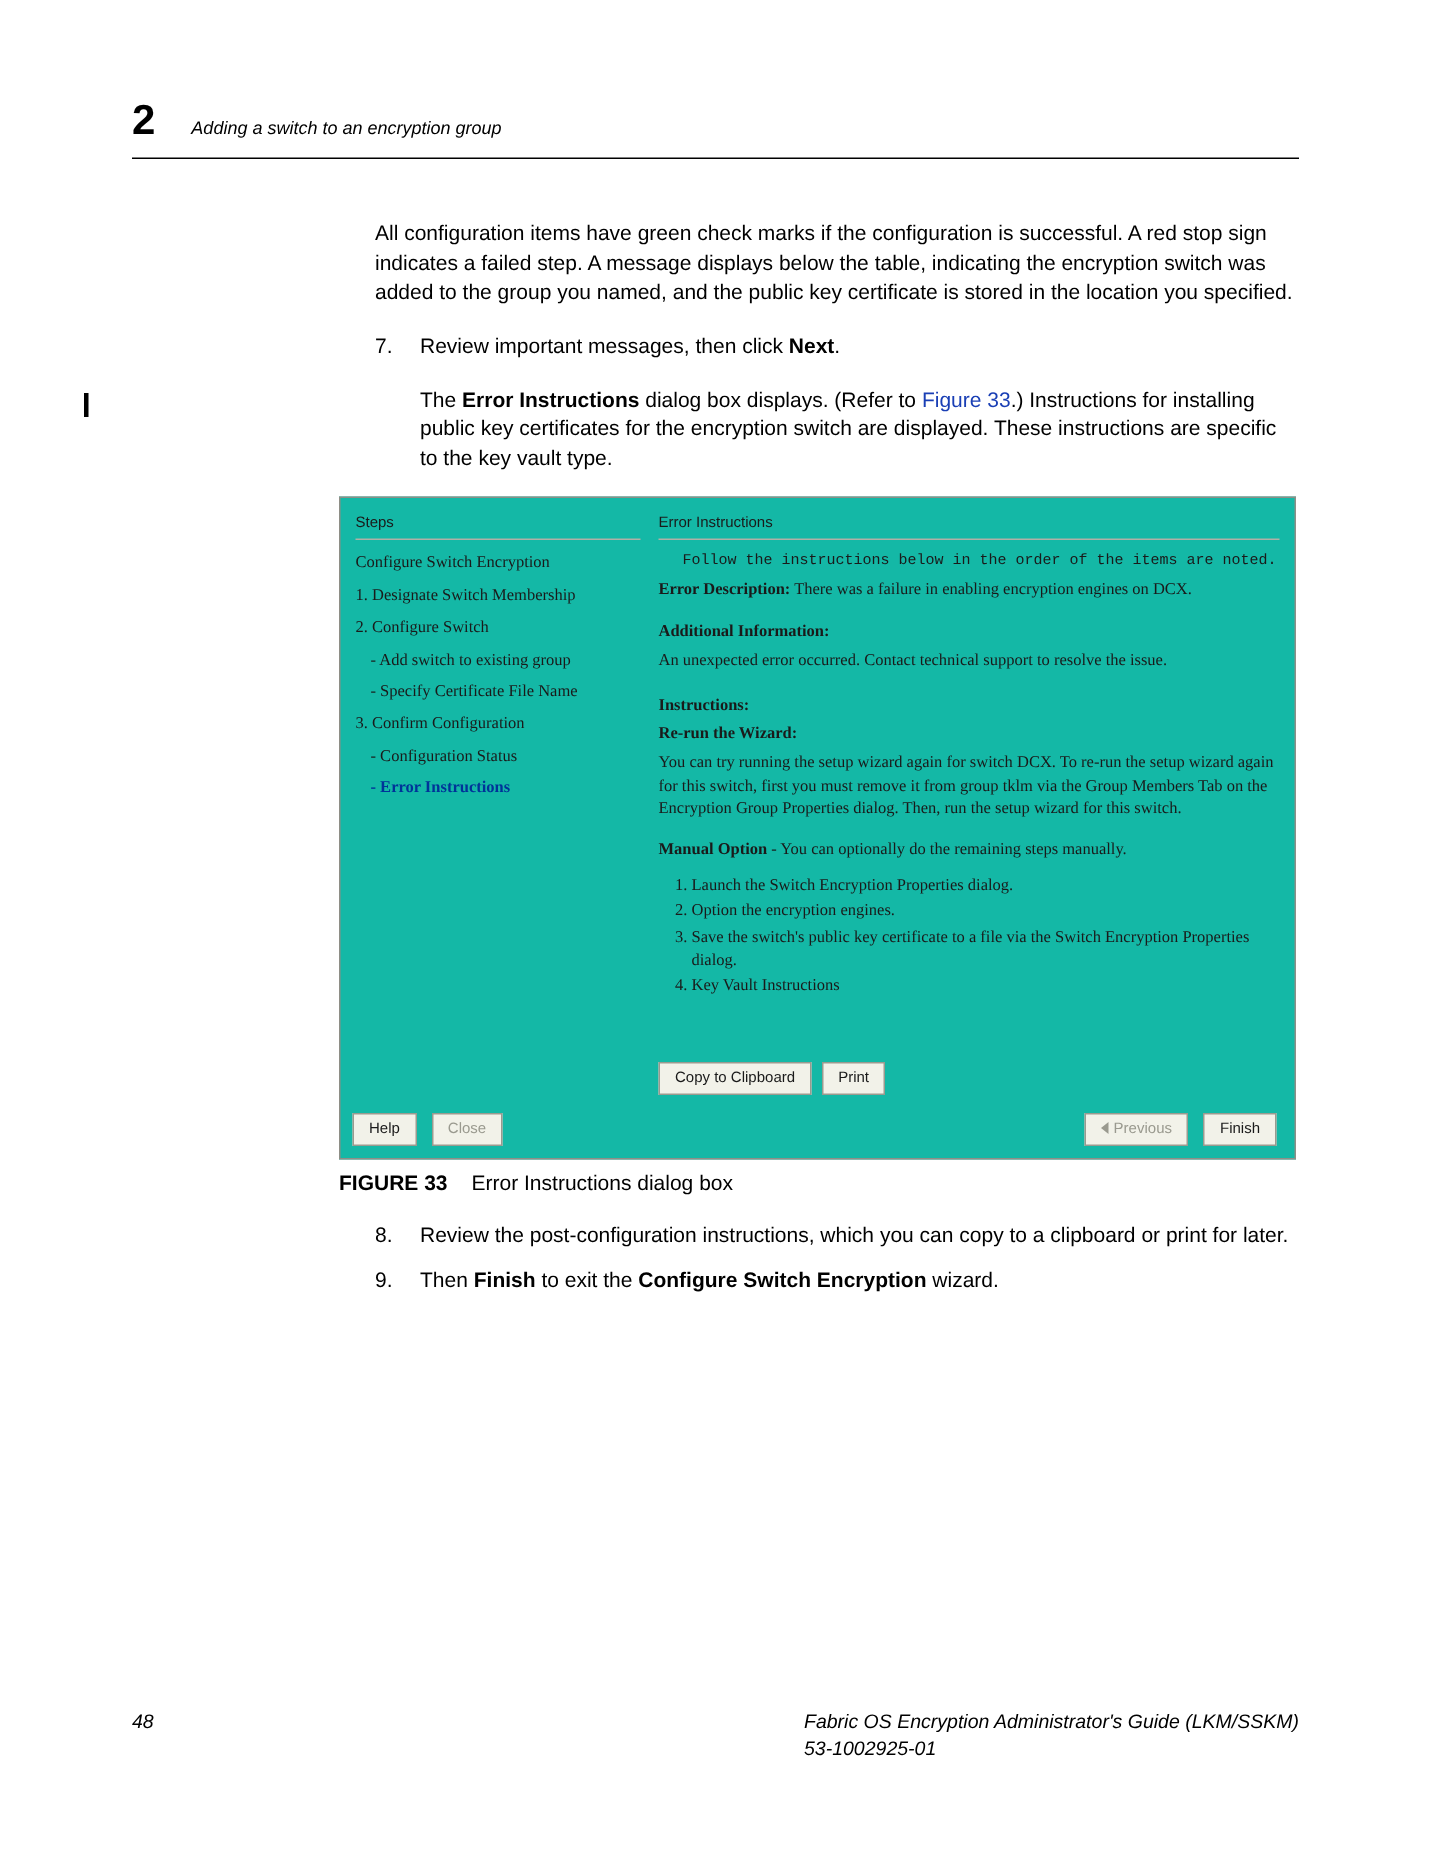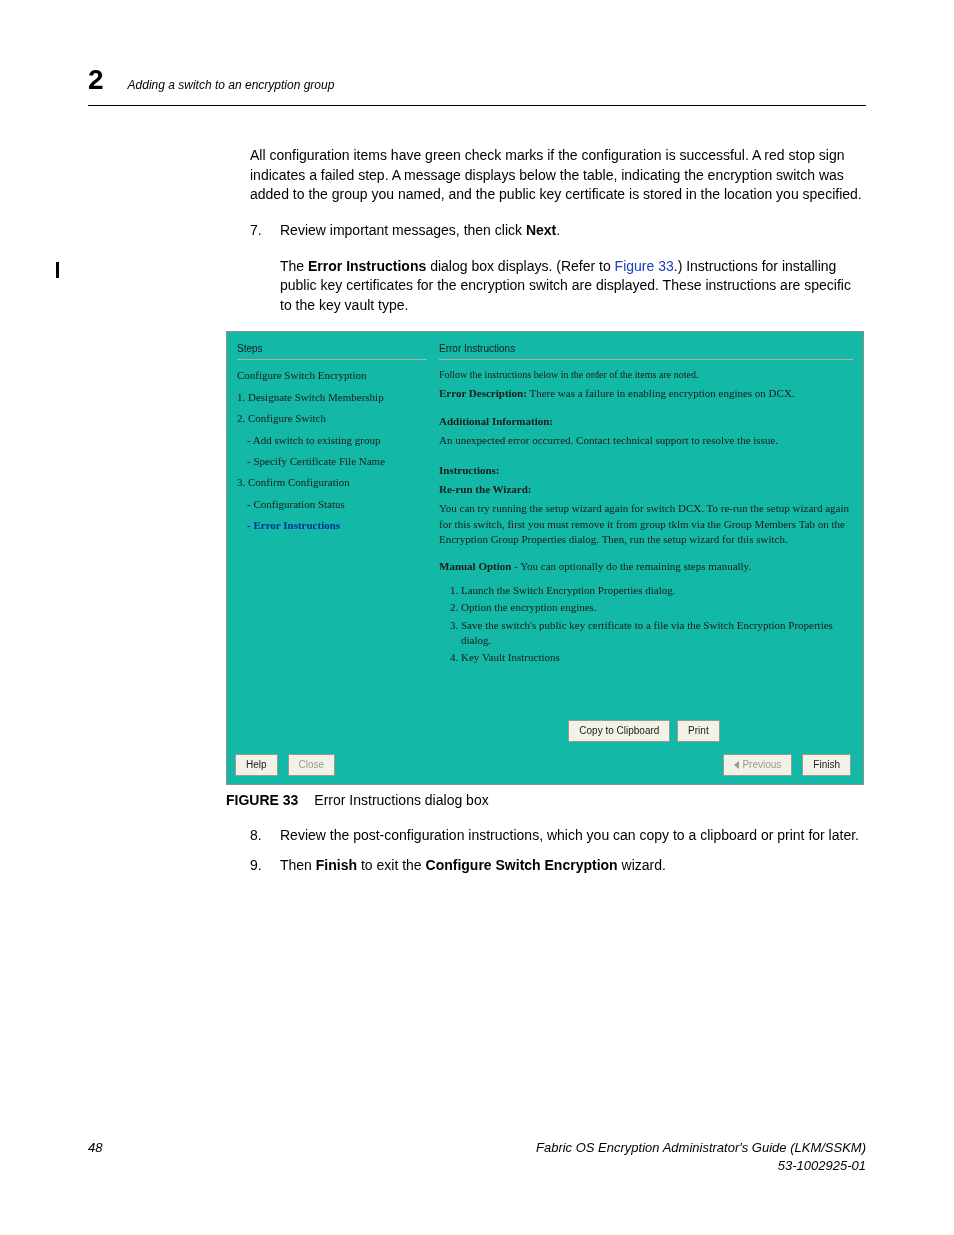--- a/index.html
+++ b/index.html
@@ -157,23 +157,23 @@
   .footer {
     position:absolute;
     bottom:60px;
     left:88px;
     right:88px;
     display:flex;
     justify-content:space-between;
     font-style:italic;
     font-size:13px;
   }
-  .footer .right { text-align:right; }
-
-  .btn-row{margin-top:18px;text-align:center;}
+  .footer .right { }
+
+  .btn-row{margin-top:6px;}
 </style>
 </head>
 <body>
 
 <div class="page">
   <div class="header">
     <span class="chapter-num">2</span>
     <span class="chapter-title">Adding a switch to an encryption group</span>
   </div>
 
@@ -203,21 +203,21 @@
           <div class="item">1. Designate Switch Membership</div>
           <div class="item">2. Configure Switch</div>
           <div class="item sub">- Add switch to existing group</div>
           <div class="item sub">- Specify Certificate File Name</div>
           <div class="item">3. Confirm Configuration</div>
           <div class="item sub">- Configuration Status</div>
           <div class="item sub active">- Error Instructions</div>
         </div>
         <div class="fig-right">
           <div class="hdr">Error Instructions</div>
-          <div class="fig-text" style="font-family:Liberation Serif, serif;font-size:10px;">Follow the instructions below in the order of the items are noted.</div>
+          <div class="fig-text" style="font-family:Liberation Mono, monospace;font-size:10px;margin-left:16px;">Follow the instructions below in the order of the items are noted.</div>
           <div class="fig-text"><span class="bold">Error Description:</span><span> There was a failure in enabling encryption engines on DCX.</span></div>
           <div class="fig-text bold" style="margin-top:10px;">Additional Information:</div>
           <div class="fig-text">An unexpected error occurred. Contact technical support to resolve the issue.</div>
           <div class="fig-text bold" style="margin-top:12px;">Instructions:</div>
           <div class="fig-text bold">Re-run the Wizard:</div>
           <div class="fig-text">You can try running the setup wizard again for switch DCX. To re-run the setup wizard again for this switch, first you must remove it from group tklm via the Group Members Tab on the Encryption Group Properties dialog. Then, run the setup wizard for this switch.</div>
           <div class="fig-text" style="margin-top:10px;"><span class="bold">Manual Option</span><span> - You can optionally do the remaining steps manually.</span></div>
           <ol class="olist">
             <li>Launch the Switch Encryption Properties dialog.</li>
             <li>Option the encryption engines.</li>

